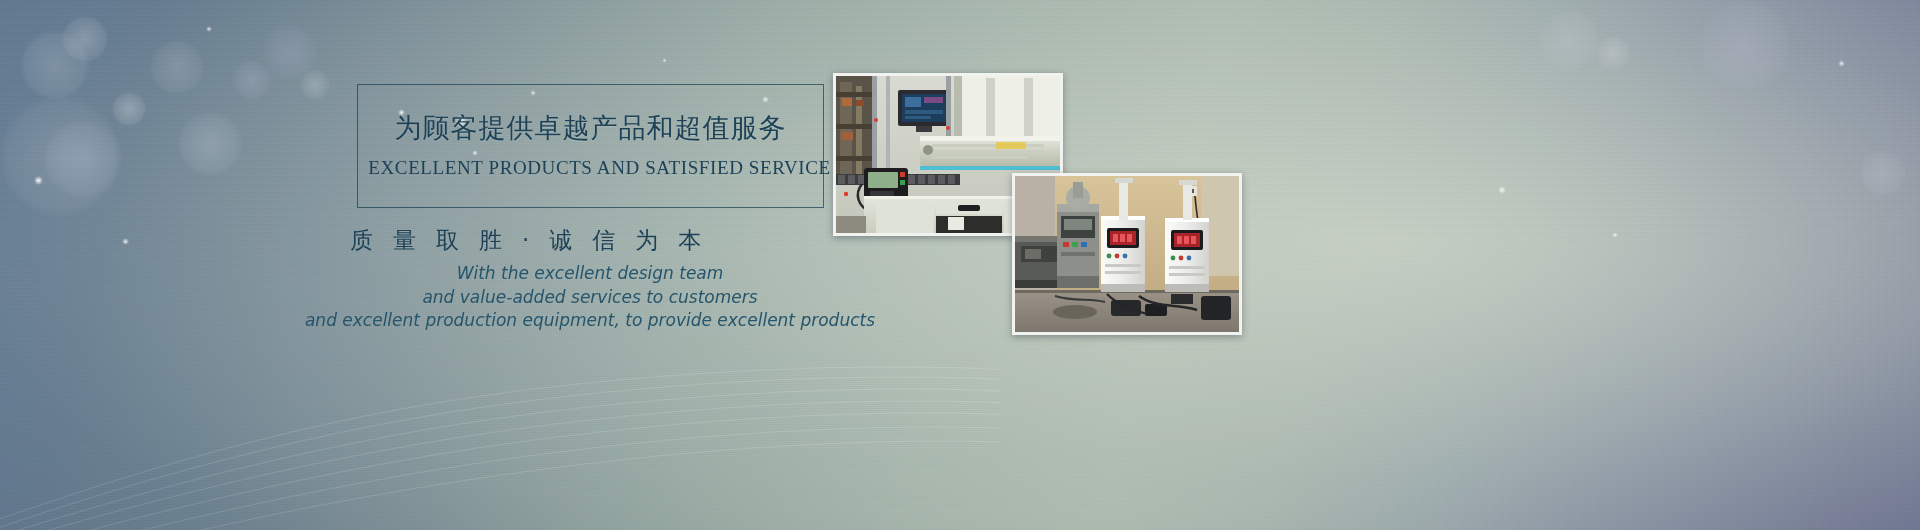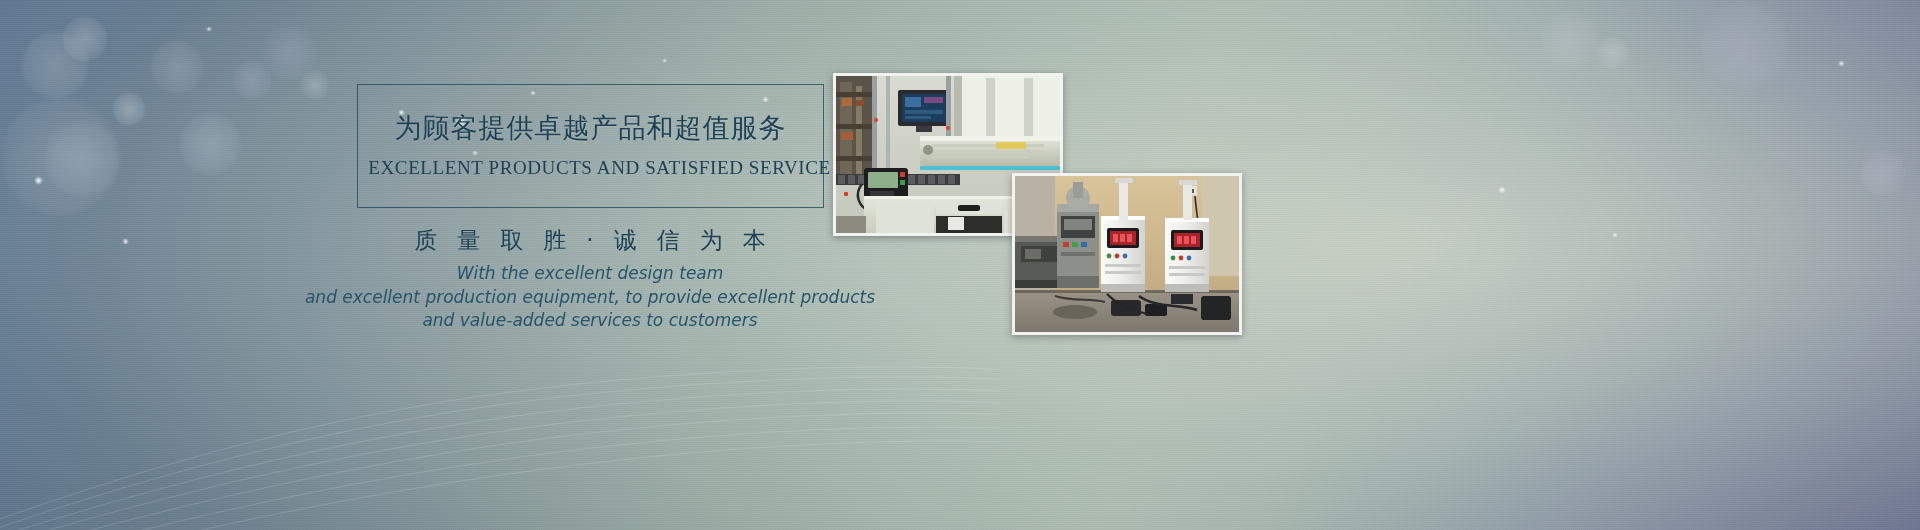--- a/index.html
+++ b/index.html
@@ -63,21 +63,21 @@
   .en-head{
     position:absolute;left:357px;top:157px;width:467px;
     text-align:center;
     font-family:"Liberation Serif","DejaVu Serif",serif;
     font-size:19px;letter-spacing:0.6px;color:#1d4257;
     font-weight:400;
     margin-left:9px;
   }
   .slogan{
     position:absolute;left:330px;top:225px;width:520px;
-    text-align:center;
+    text-align:left;
     font-family:"DejaVu Sans","Liberation Sans",sans-serif;
     font-size:23px;color:#1d4257;letter-spacing:20px;
     text-indent:20px;
     font-weight:400;
   }
   .para{
     position:absolute;left:260px;top:262px;width:660px;
     text-align:center;
     font-size:17px;line-height:23.5px;color:#26556b;
     font-family:"DejaVu Sans","Liberation Sans",sans-serif;
@@ -152,22 +152,22 @@
 
     <div class="framebox"></div>
 
     <div class="cn-head">为顾客提供卓越产品和超值服务</div>
     <div class="en-head">EXCELLENT PRODUCTS AND SATISFIED SERVICE</div>
 
     <div class="slogan">质量取胜·诚信为本</div>
 
     <div class="para">
       <div>With the excellent design team</div>
+      <div>and value-added services to customers</div>
       <div>and excellent production equipment, to provide excellent products</div>
-      <div>and value-added services to customers</div>
     </div>
   </div>
 
   <div class="photo photo-a">
     <div class="ph">
       <svg width="100%" height="100%" viewBox="0 0 224 157" preserveAspectRatio="none">
         <defs>
           <linearGradient id="wallA" x1="0" y1="0" x2="0" y2="1">
             <stop offset="0" stop-color="#d9dbd2"></stop>
               <stop offset="1" stop-color="#c3c6ba"></stop>

